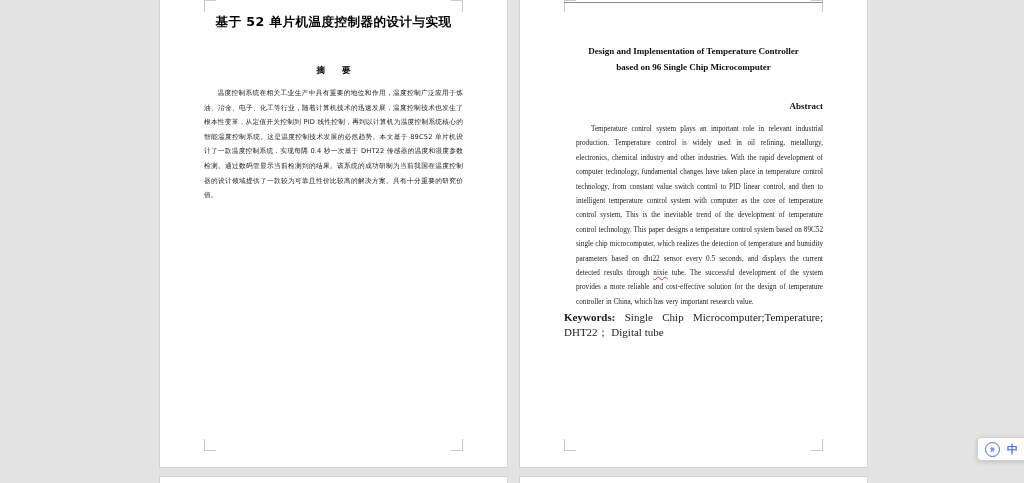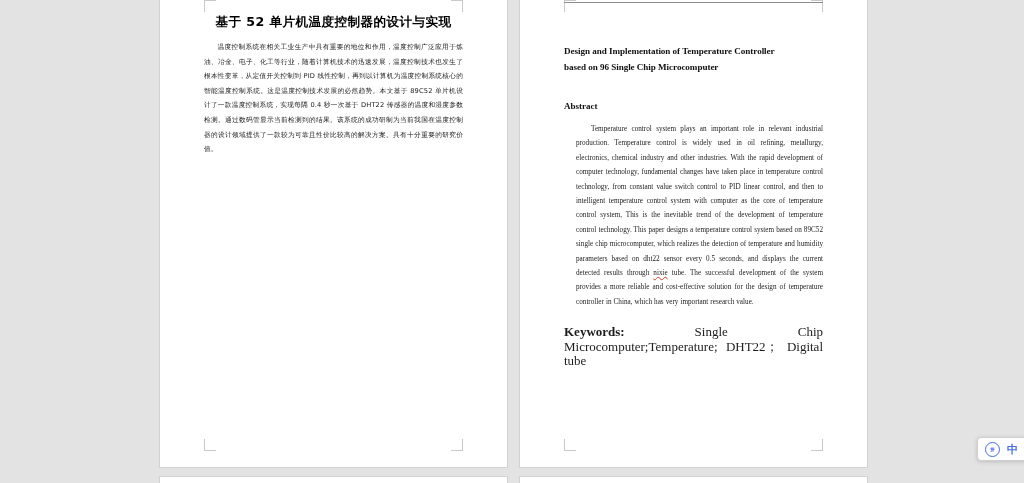--- a/index.html
+++ b/index.html
@@ -75,41 +75,41 @@
   .doc-title-cn {
     text-align: center;
     font-weight: bold;
     font-size: 12.6px;
     color: #000;
     letter-spacing: .4px;
     margin-top: 14px;
     font-family: "DejaVu Sans", "Liberation Sans", sans-serif;
   }
   .doc-title-en {
-    text-align: left;
+    text-align: center;
     font-weight: bold;
     font-size: 9.1px;
     color: #111;
     line-height: 16px;
     letter-spacing: -.05px;
   }
   .title-en-wrap { margin-top: 40px; }
 
   .sec-heading-cn {
     text-align: center;
     font-weight: bold;
     font-size: 8.6px;
     letter-spacing: 7px;
     color: #000;
     margin-top: 34px;
     text-indent: 7px;
     font-family: "DejaVu Sans", "Liberation Sans", sans-serif;
   }
   .sec-heading-en {
-    text-align: left;
+    text-align: right;
     font-weight: bold;
     font-size: 9px;
     color: #111;
     margin-top: 26px;
   }
 
   
   .para-cn {
     margin-top: 9px;
     font-size: 6.7px;
@@ -135,22 +135,22 @@
     font-size: 7.2px;
     line-height: 14.4px;
     color: #1c1c1c;
     text-align: justify;
     text-align-last: left;
     text-indent: 15px;
     word-spacing: .2px;
     margin-left: 12px;
   }
   .kw-en {
-    margin-top: 16px;
-    font-size: 13px;
+    margin-top: 1px;
+    font-size: 11px;
     line-height: 14.4px;
     color: #1c1c1c;
     text-align: justify;
     text-align-last: left;
   }
   .kw-en .lbl { font-weight: bold; }
 
   .misspell {
     text-decoration: underline wavy #d0402e;
     text-decoration-thickness: .5px;
@@ -205,20 +205,21 @@
 
     <div class="page">
       <span class="cmark tl"></span>
       <span class="cmark tr"></span>
       <span class="cmark bl"></span>
       <span class="cmark br"></span>
 
       <div class="page-body">
         <div class="doc-title-cn">基于 52 单片机温度控制器的设计与实现</div>
 
+        <div class="sec-heading-cn">摘 要</div>
 
         <div class="para-cn">温度控制系统在相关工业生产中具有重要的地位和作用，温度控制广泛应用于炼油、冶金、电子、化工等行业，随着计算机技术的迅速发展，温度控制技术也发生了根本性变革，从定值开关控制到 PID 线性控制，再到以计算机为温度控制系统核心的智能温度控制系统。这是温度控制技术发展的必然趋势。本文基于 89C52 单片机设计了一款温度控制系统，实现每隔 0.4 秒一次基于 DHT22 传感器的温度和湿度参数检测。通过数码管显示当前检测到的结果。该系统的成功研制为当前我国在温度控制器的设计领域提供了一款较为可靠且性价比较高的解决方案。具有十分重要的研究价值。</div>
 
       </div>
     </div>
 
     <div class="page">
       <span class="cmark tl"></span>
       <span class="cmark tr"></span>
       <span class="cmark bl"></span>

